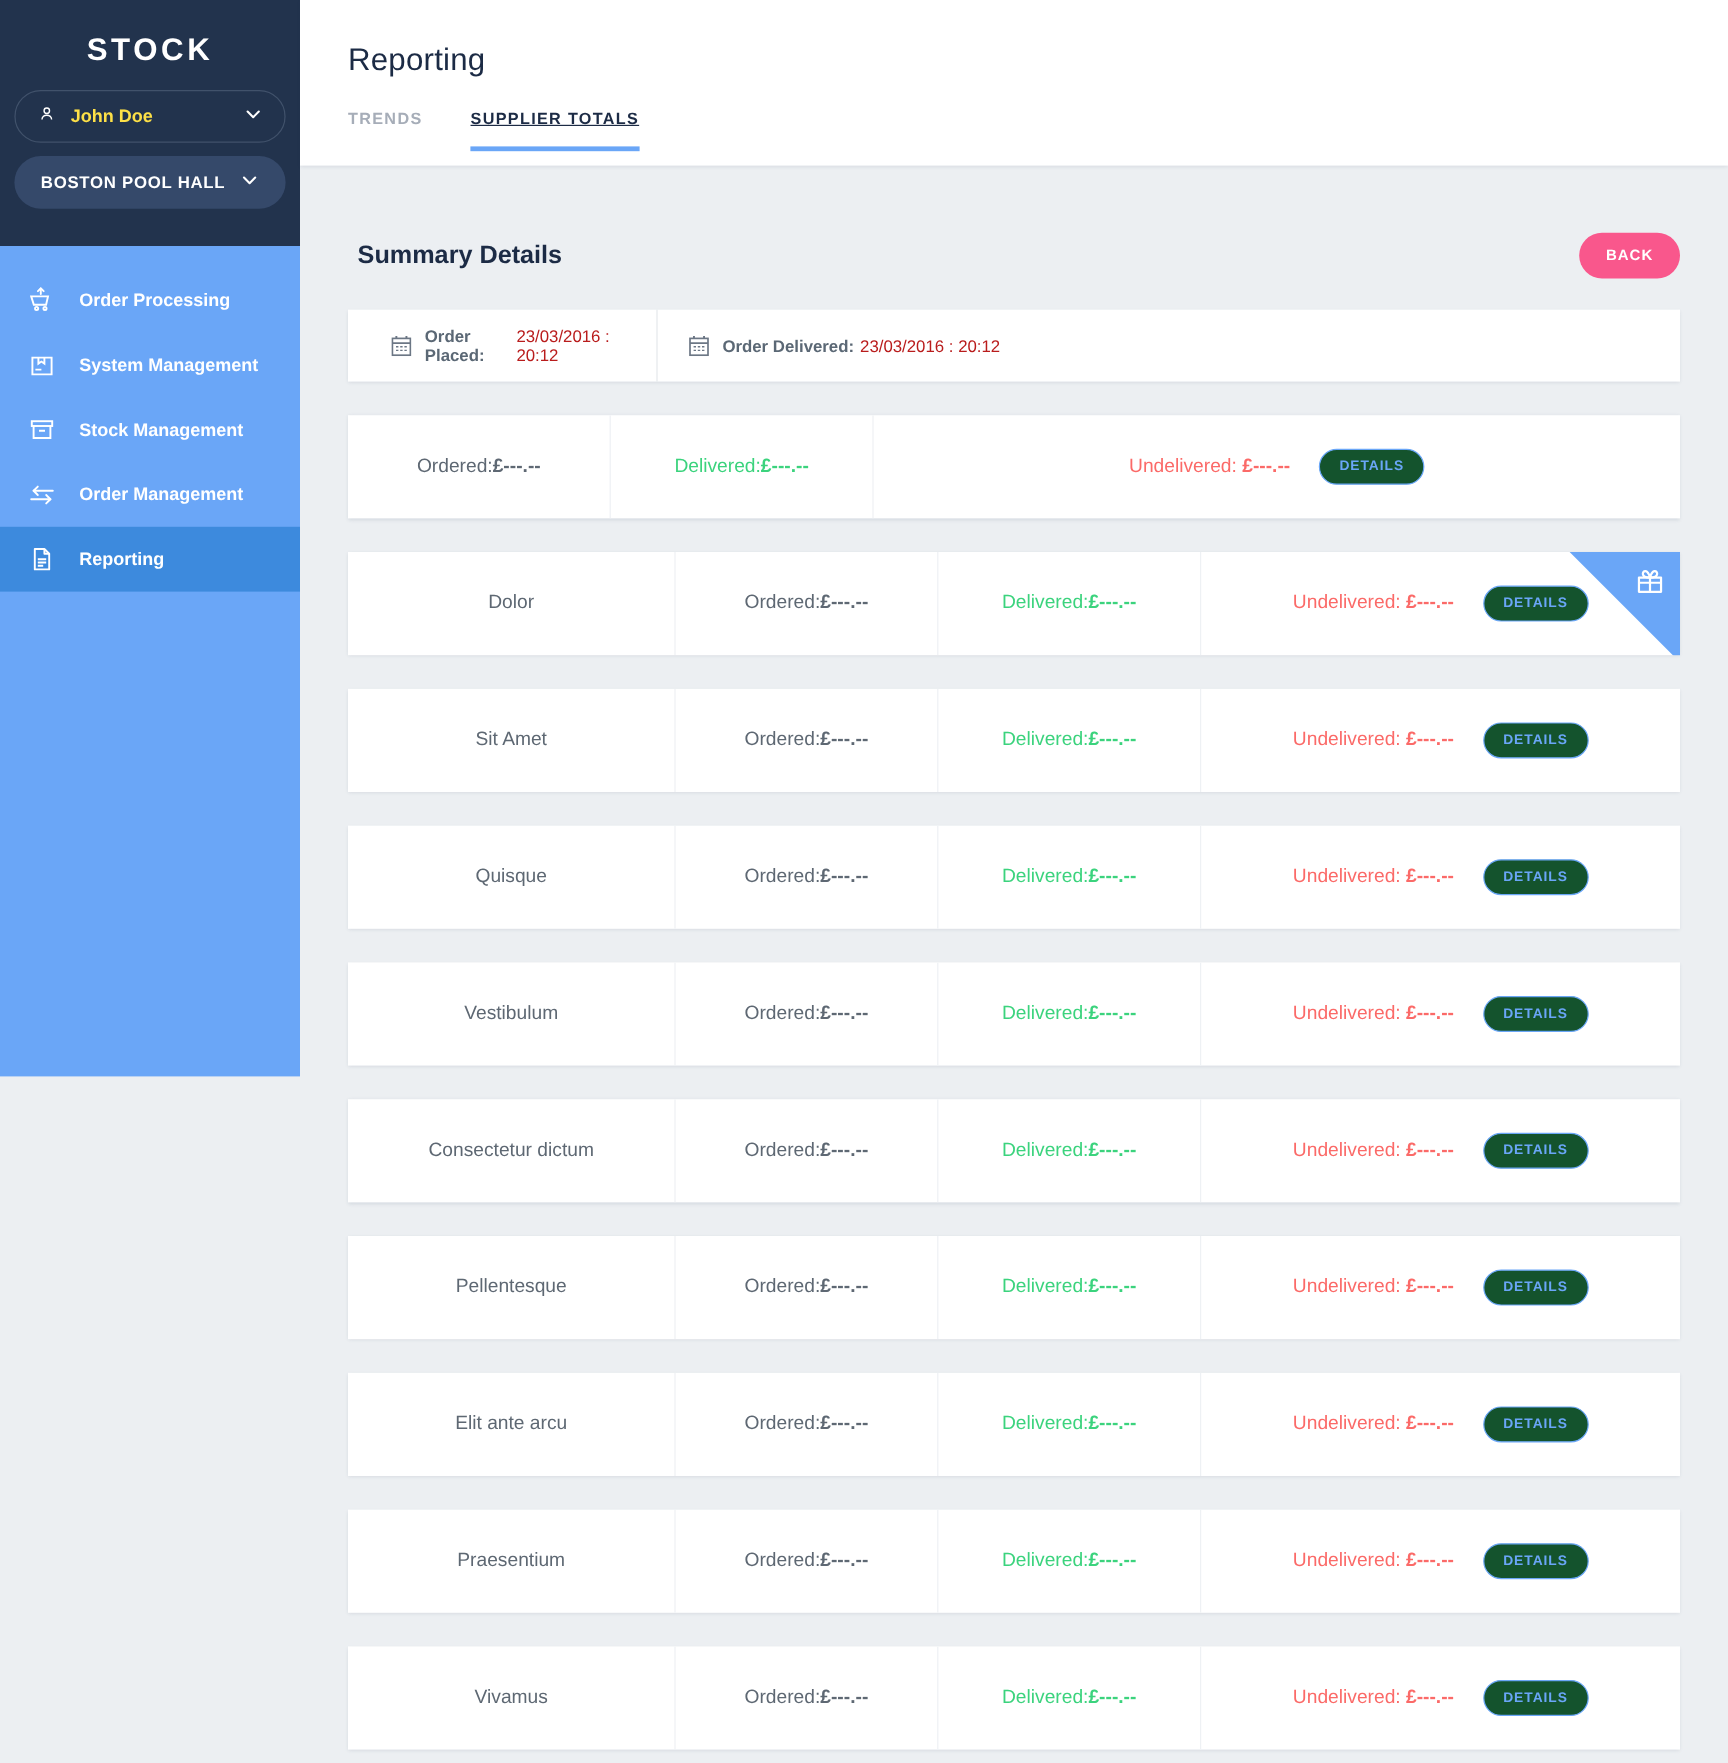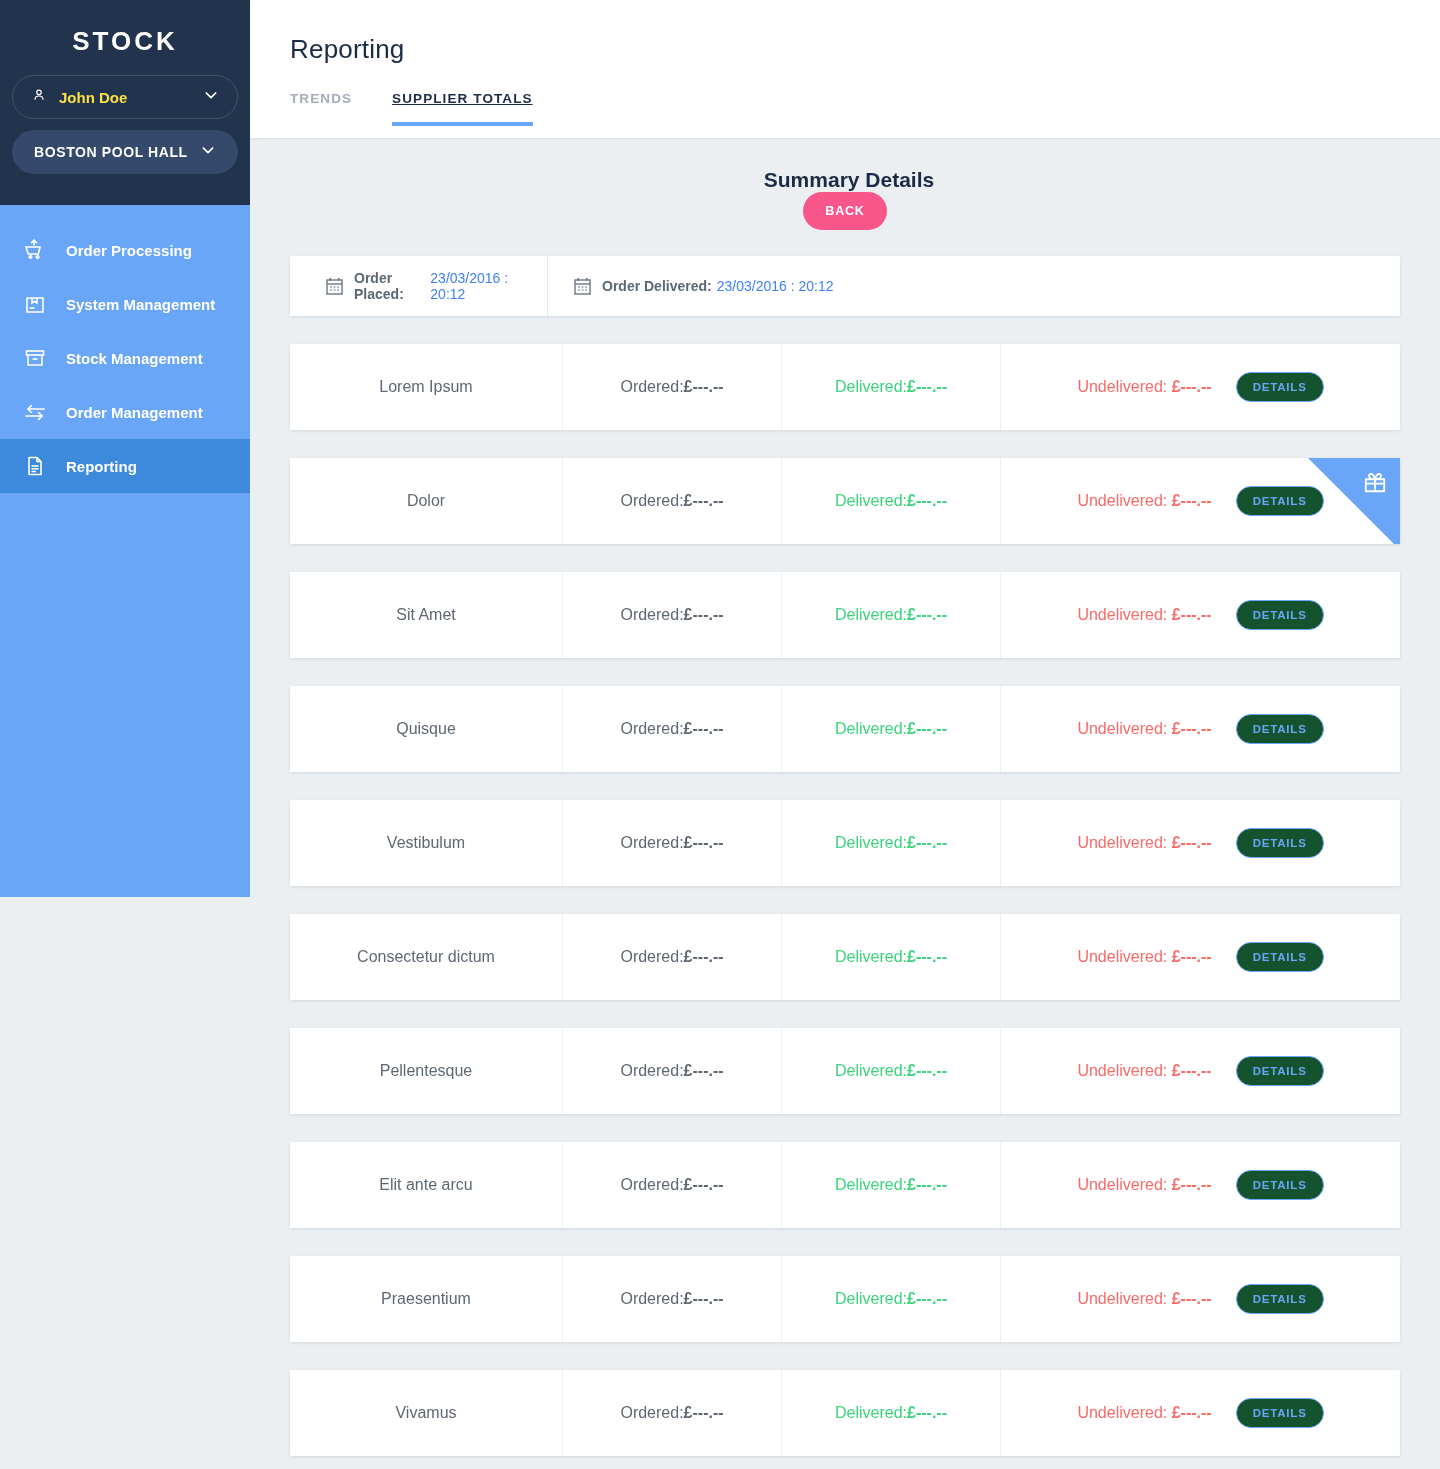--- a/index.html
+++ b/index.html
@@ -137,23 +137,22 @@
     border-bottom: 4px solid #6aa6f7;
     text-decoration: underline;
   }
 
   .content { padding: 0 40px 0 40px; }
 
   .summary-head {
     display: flex;
     align-items: center;
     justify-content: space-between;
-    padding-top: 30px;
+    padding-top: 56px;
     padding-right: 0px;
-    flex-direction: column;
   }
   .summary-title {
     font-size: 21px;
     color: #1c2b45;
     font-weight: bold;
     padding-left: 8px;
   }
   .back-btn {
     background: #f9578c;
     color: #ffffff;
@@ -183,21 +182,21 @@
     color: #737f8c;
     font-size: 14px;
   }
   .date-cell.first {
     width: 258px;
     border-right: 1px solid #e4e8ec;
     padding-left: 36px;
   }
   .cal-ico { flex: 0 0 17px; width: 17px; height: 18px; margin-right: 11px; }
   .date-label { font-weight: bold; color: #5b6875; }
-  .date-val { margin-left: 5px; color: #3b82f6; }
+  .date-val { margin-left: 5px; color: #b91c1c; }
 
   .rows { margin-top: 28px; }
   .row {
     position: relative;
     background: #ffffff;
     height: 86px;
     display: flex;
     align-items: stretch;
     margin-bottom: 28px;
     box-shadow: 0 1px 3px rgba(40,60,90,.13);
@@ -382,23 +381,20 @@
             <path d="M4 10h2M7.5 10h2M11 10h2M4 13h2M7.5 13h2M11 13h2" stroke-width="1.2"></path>
           </svg>
         </span>
         <span class="date-label">Order Delivered:</span>
         <span class="date-val">23/03/2016 : 20:12</span>
       </div>
     </div>
 
     <div class="rows" id="rows">
         <div class="row">
-          <div class="cell c-name">
-            <span>Lorem Ipsum</span>
-          </div>
           <div class="cell c-ord">
             <span>Ordered: </span>
             <span class="amt">£---.--</span>
           </div>
           <div class="cell c-del">
             <span>Delivered: </span>
             <span class="amt">£---.--</span>
           </div>
           <div class="cell c-und">
             <span><span>Undelivered: </span><span class="amt">£---.--</span></span>

